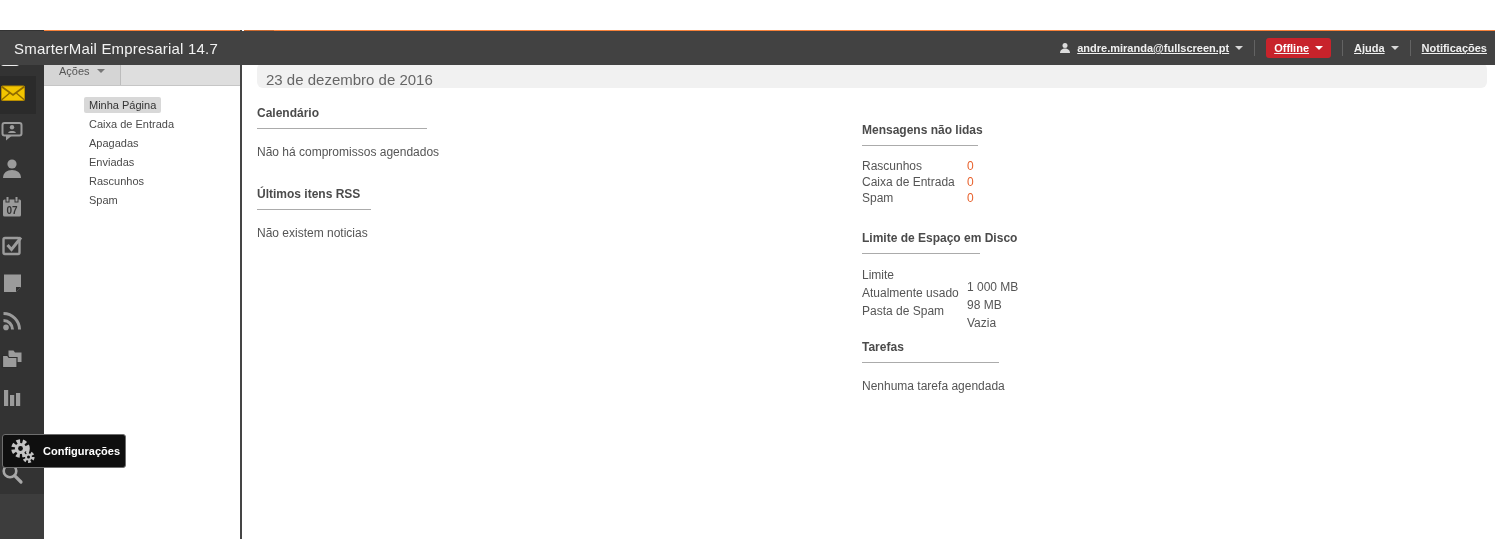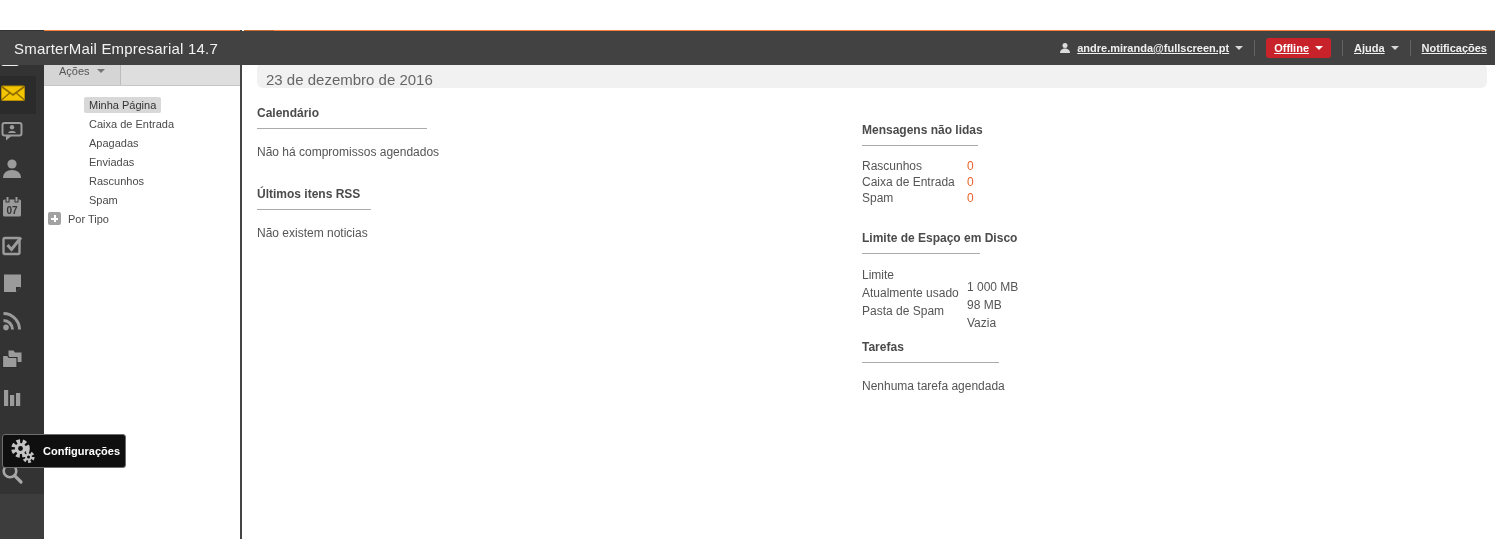--- a/index.html
+++ b/index.html
@@ -259,24 +259,20 @@
     </div>
     <div class="folder-item">
       <span class="fi-label">Enviadas</span>
     </div>
     <div class="folder-item">
       <span class="fi-label">Rascunhos</span>
     </div>
     <div class="folder-item">
       <span class="fi-label">Spam</span>
     </div>
-    <div class="folder-item has-expander">
-      <span class="expander"></span>
-      <span class="fi-label">Por Tipo</span>
-    </div>
   </div>
 </div>
 
 <div class="content">
   <div class="content-header">
     <div class="collapse-btn">
       <span>
         <svg width="16" height="16" viewBox="0 0 16 16">
             <rect x="2.5" y="2.5" width="2.5" height="11" fill="#fff"></rect>
             <polygon points="14,3.5 14,12.5 6.5,8" fill="#fff"></polygon>

